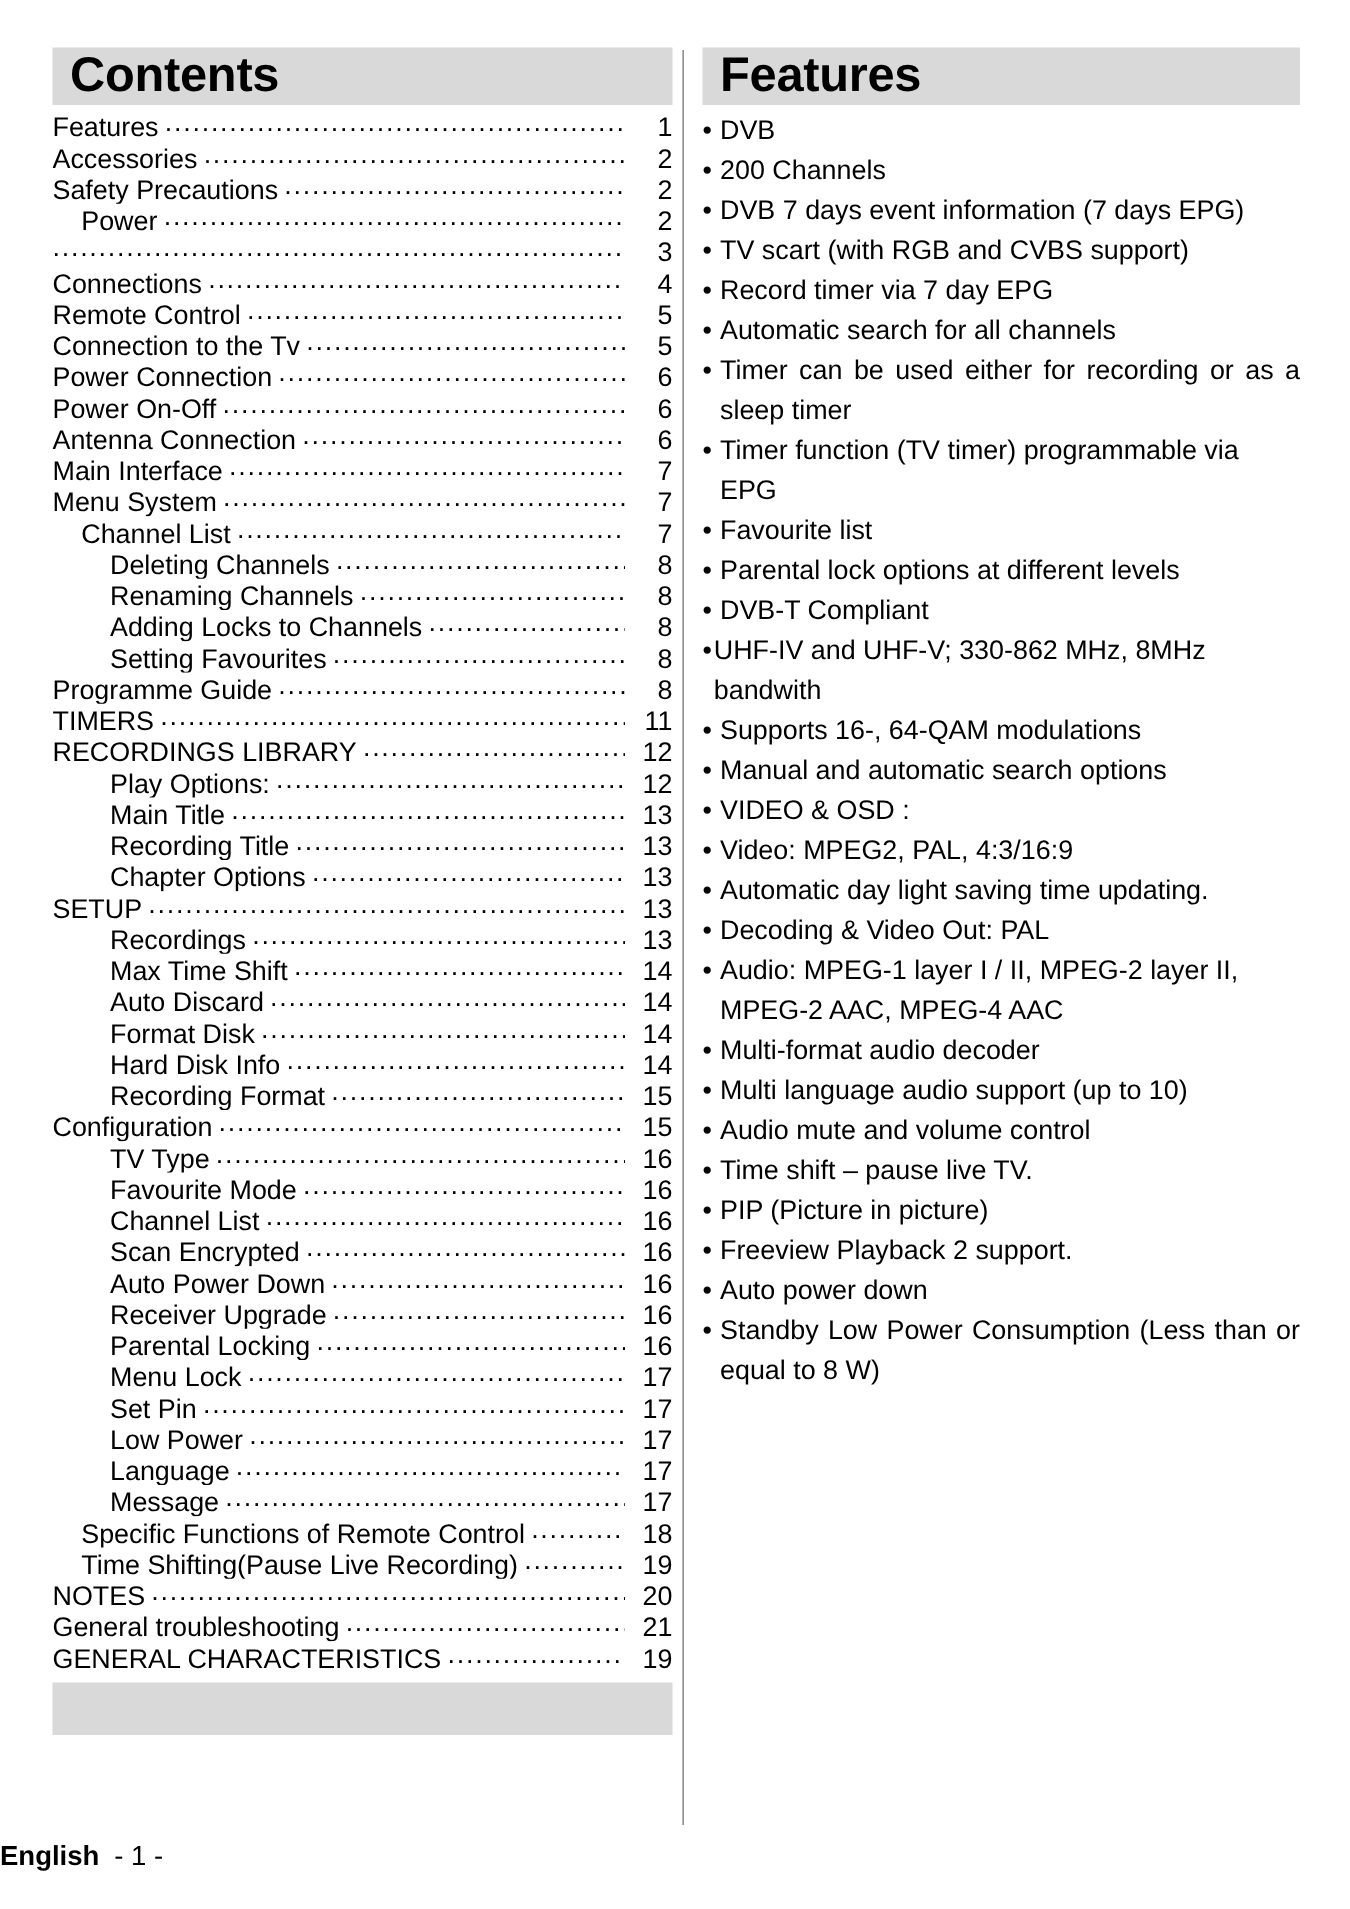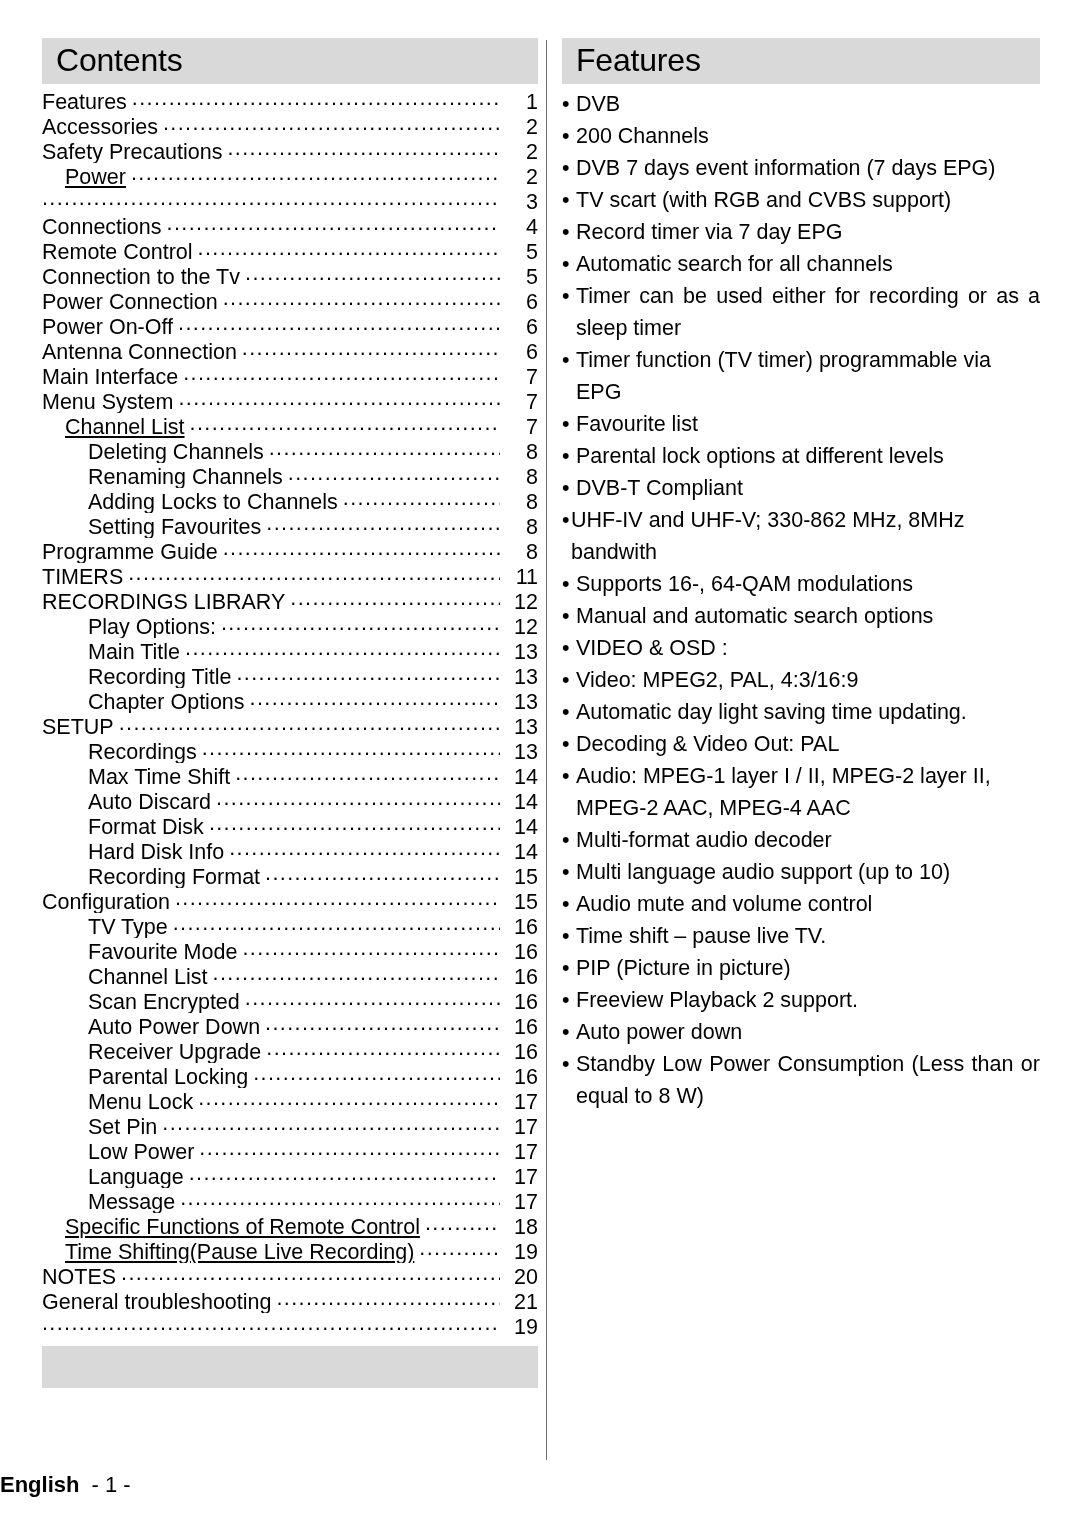--- a/index.html
+++ b/index.html
@@ -47,22 +47,22 @@
   
   .sec-header {
     background: #d9d9d9;
     height: 46px;
     box-sizing: border-box;
     padding-left: 14px;
     display: flex;
     align-items: center;
   }
   .sec-header .title {
-    font-size: 32px;
-    font-weight: normal;
+    font-size: 39px;
+    font-weight: bold;
     letter-spacing: -0.2px;
     line-height: 1;
     position: relative;
     top: -1px;
   }
 
   
   .toc {
     margin-top: 4px;
   }
@@ -94,21 +94,21 @@
     letter-spacing: 1.4px;
     font-size: 21.5px;
     line-height: 21px;
   }
   .toc-row .pageno {
     flex: 0 0 auto;
     width: 34px;
     text-align: right;
     padding-left: 4px;
   }
-  .toc-row.lvl1 .label { padding-left: 23px; text-decoration: underline; }
+  .toc-row.lvl1 .label { padding-left: 23px; }
   .toc-row.lvl2 .label { padding-left: 46px; }
 
   
   .grey-block {
     margin-top: 8px;
     height: 42px;
     background: #d9d9d9;
   }
 
   
@@ -406,20 +406,21 @@
           <span class="label">NOTES</span>
           <span class="leader"></span>
           <span class="pageno">20</span>
         </div>
         <div class="toc-row lvl0">
           <span class="label">General troubleshooting</span>
           <span class="leader"></span>
           <span class="pageno">21</span>
         </div>
         <div class="toc-row lvl0">
+          <span class="label">GENERAL CHARACTERISTICS</span>
           <span class="leader"></span>
           <span class="pageno">19</span>
         </div>
       </div>
 
     <div class="grey-block"></div>
   </div>
 
   <div class="col-right">
 

